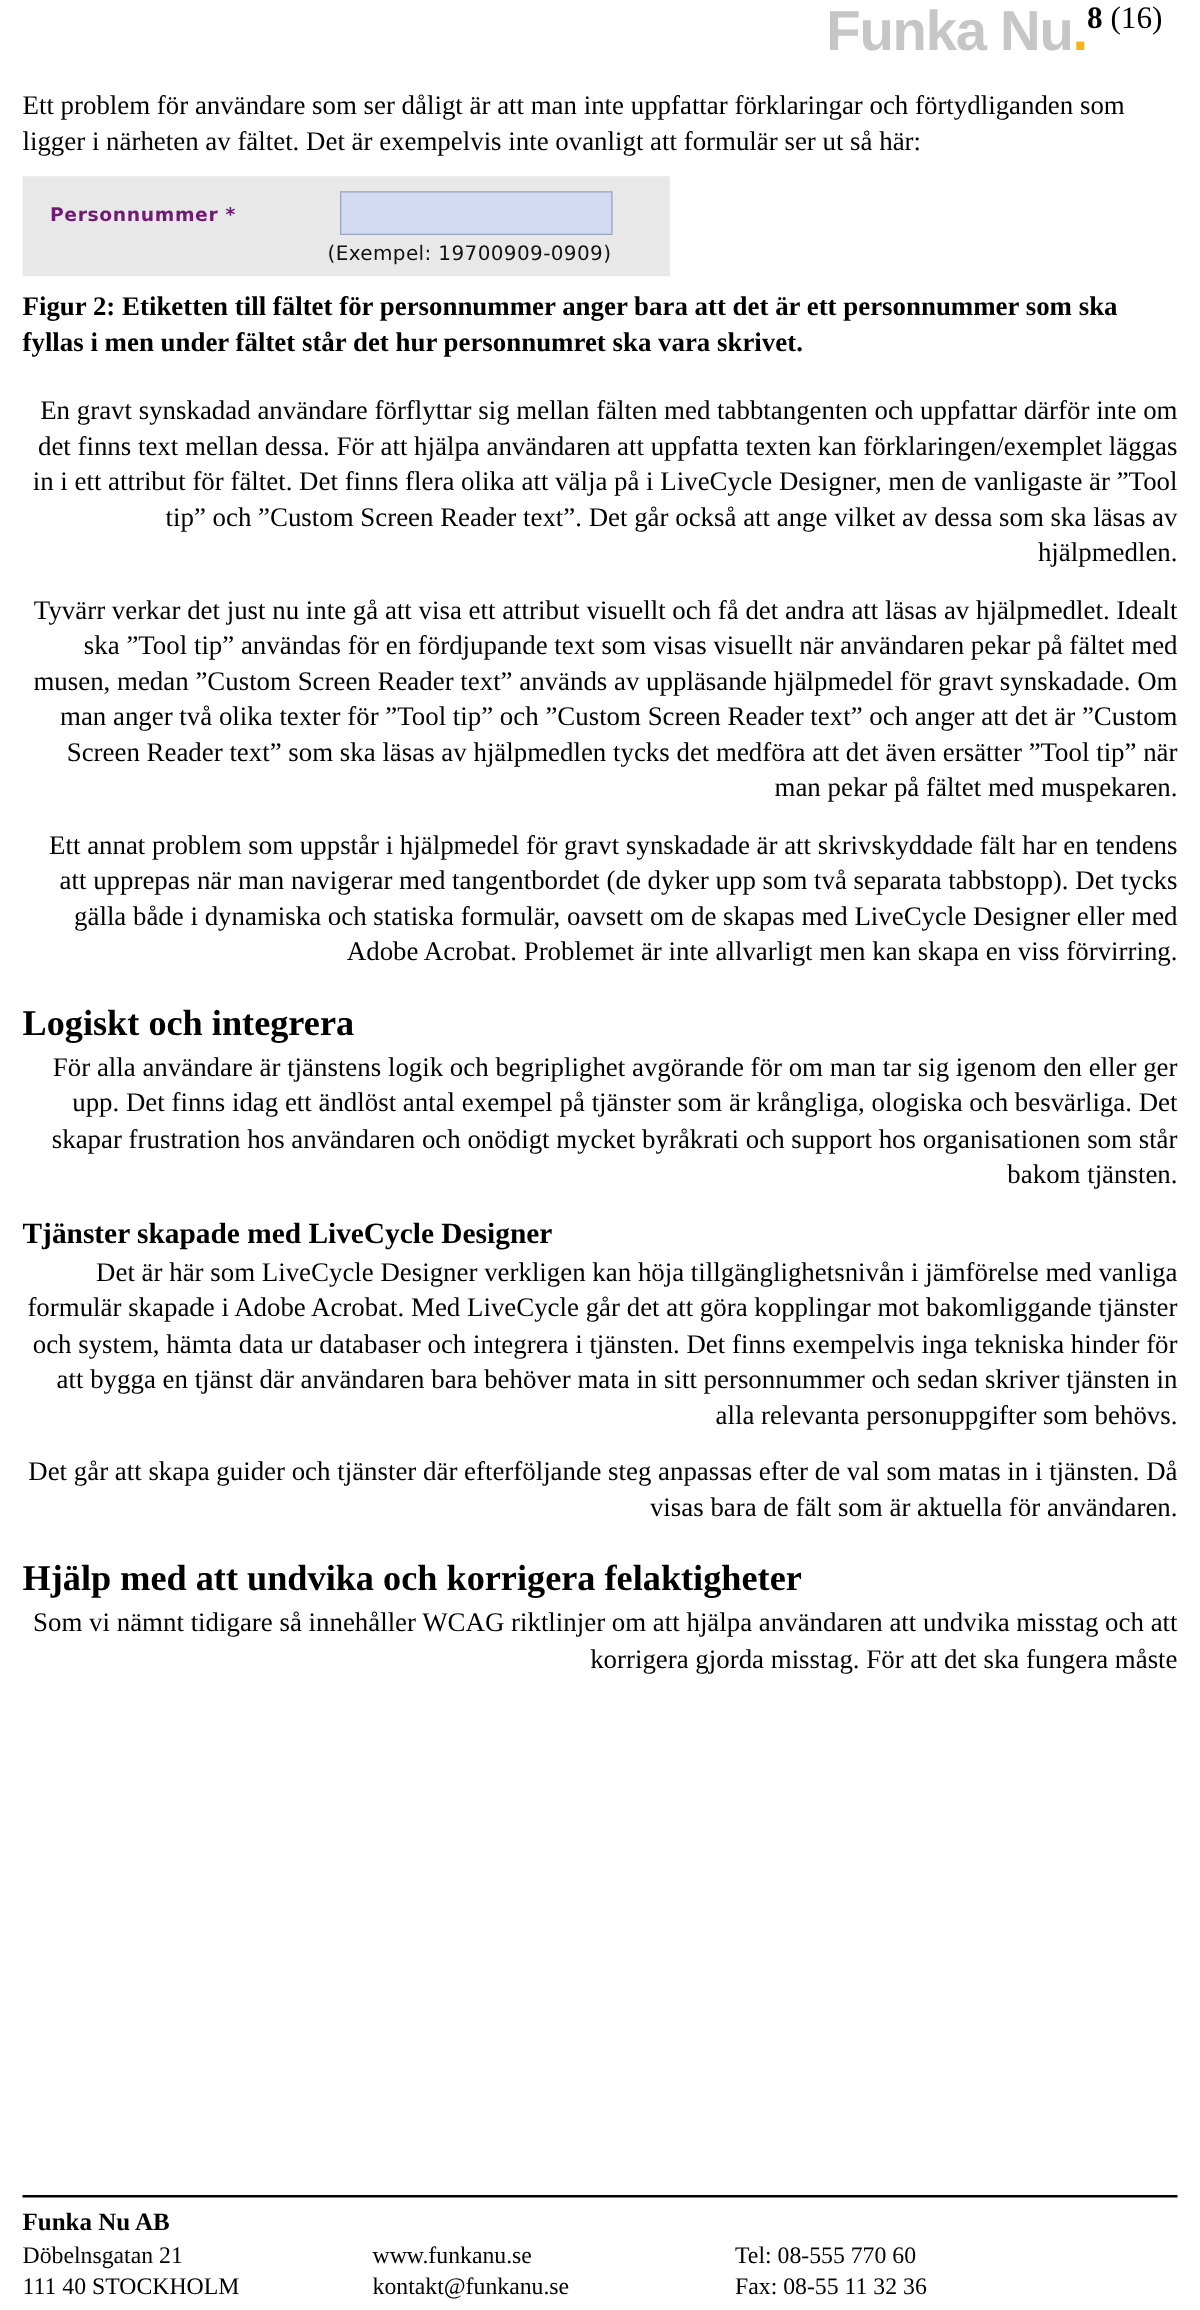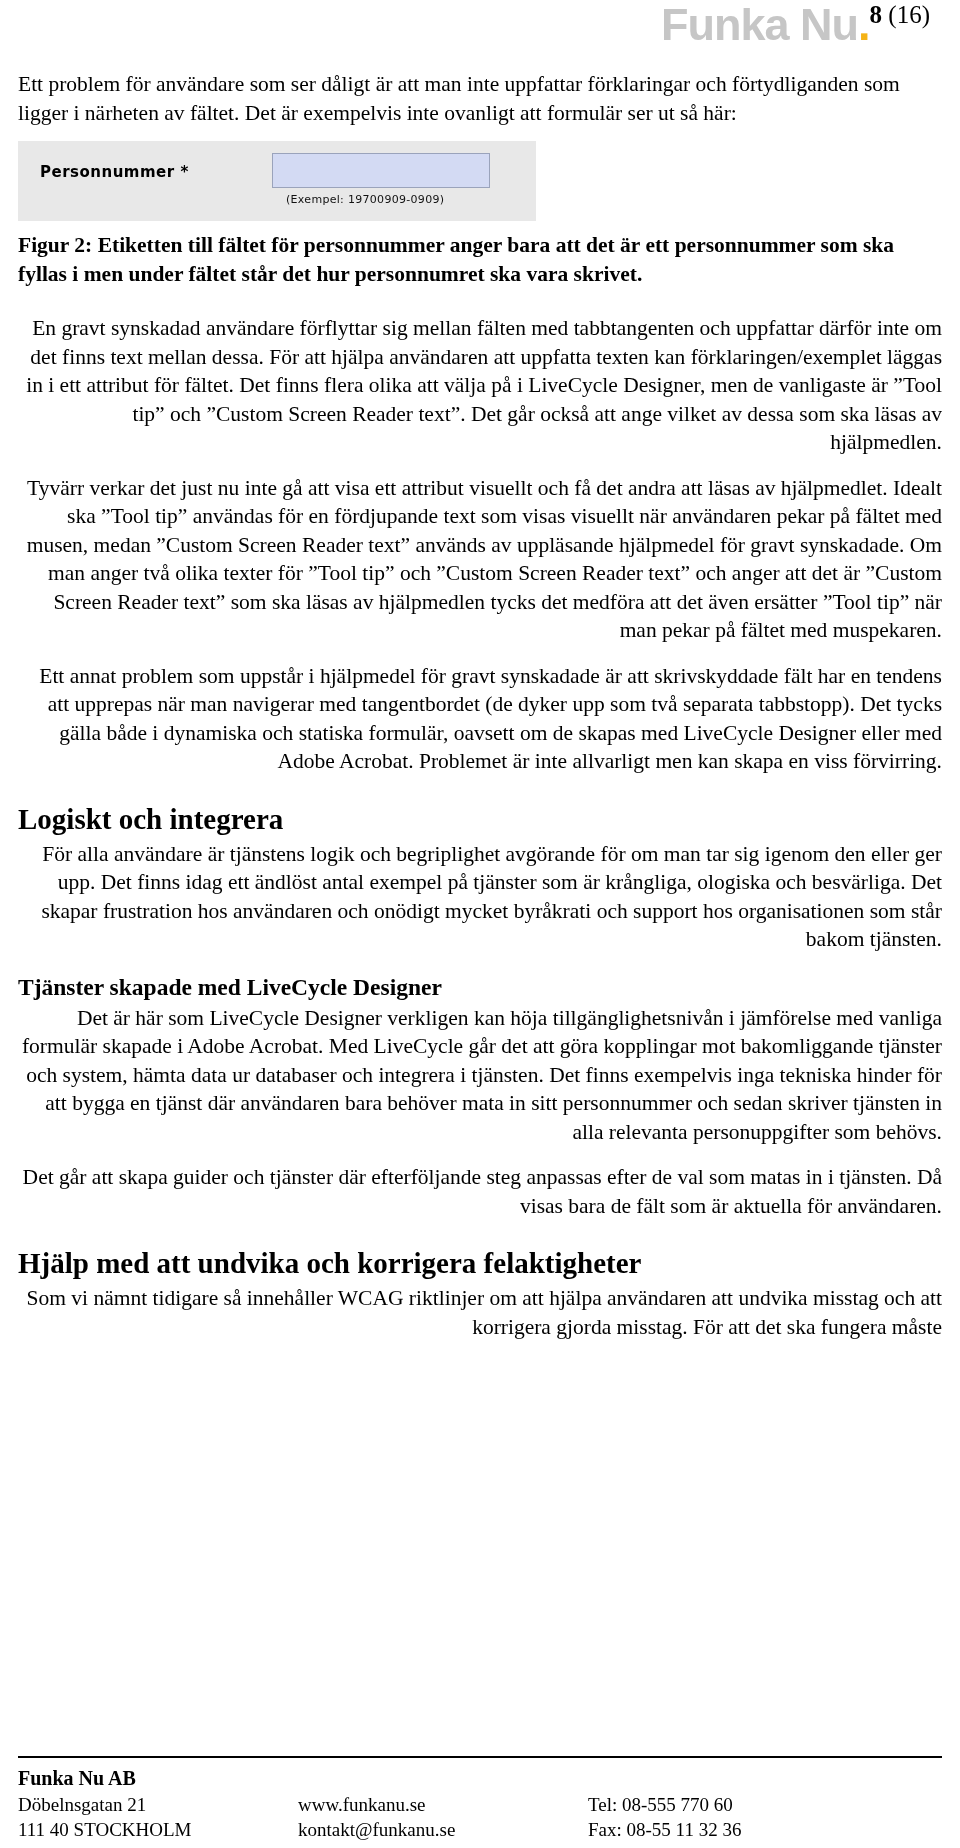--- a/index.html
+++ b/index.html
@@ -88,39 +88,39 @@
     box-sizing: border-box;
   }
   .form-label {
     position: absolute;
     left: 22px;
     top: 22px;
     font-family: "DejaVu Sans", "Liberation Sans", sans-serif;
     font-weight: bold;
     font-size: 15px;
     letter-spacing: 0.5px;
-    color: #000000;
+    color: #701a75;
     white-space: nowrap;
   }
   .form-input {
     position: absolute;
     left: 254px;
     top: 12px;
     width: 218px;
     height: 35px;
     background: #d3daf3;
     border: 1px solid #9aa3bb;
     box-sizing: border-box;
   }
   .form-hint {
     position: absolute;
-    left: 268px;
+    left: 244px;
     top: 52px;
     font-family: "DejaVu Sans", "Liberation Sans", sans-serif;
-    font-size: 11px;
+    font-size: 16px;
     letter-spacing: 0.3px;
     color: #111111;
     white-space: nowrap;
   }
 
   .figure-caption {
     font-size: 21.5px;
     line-height: 28.5px;
     font-weight: bold;
     margin: 8px 0 26px 0;

